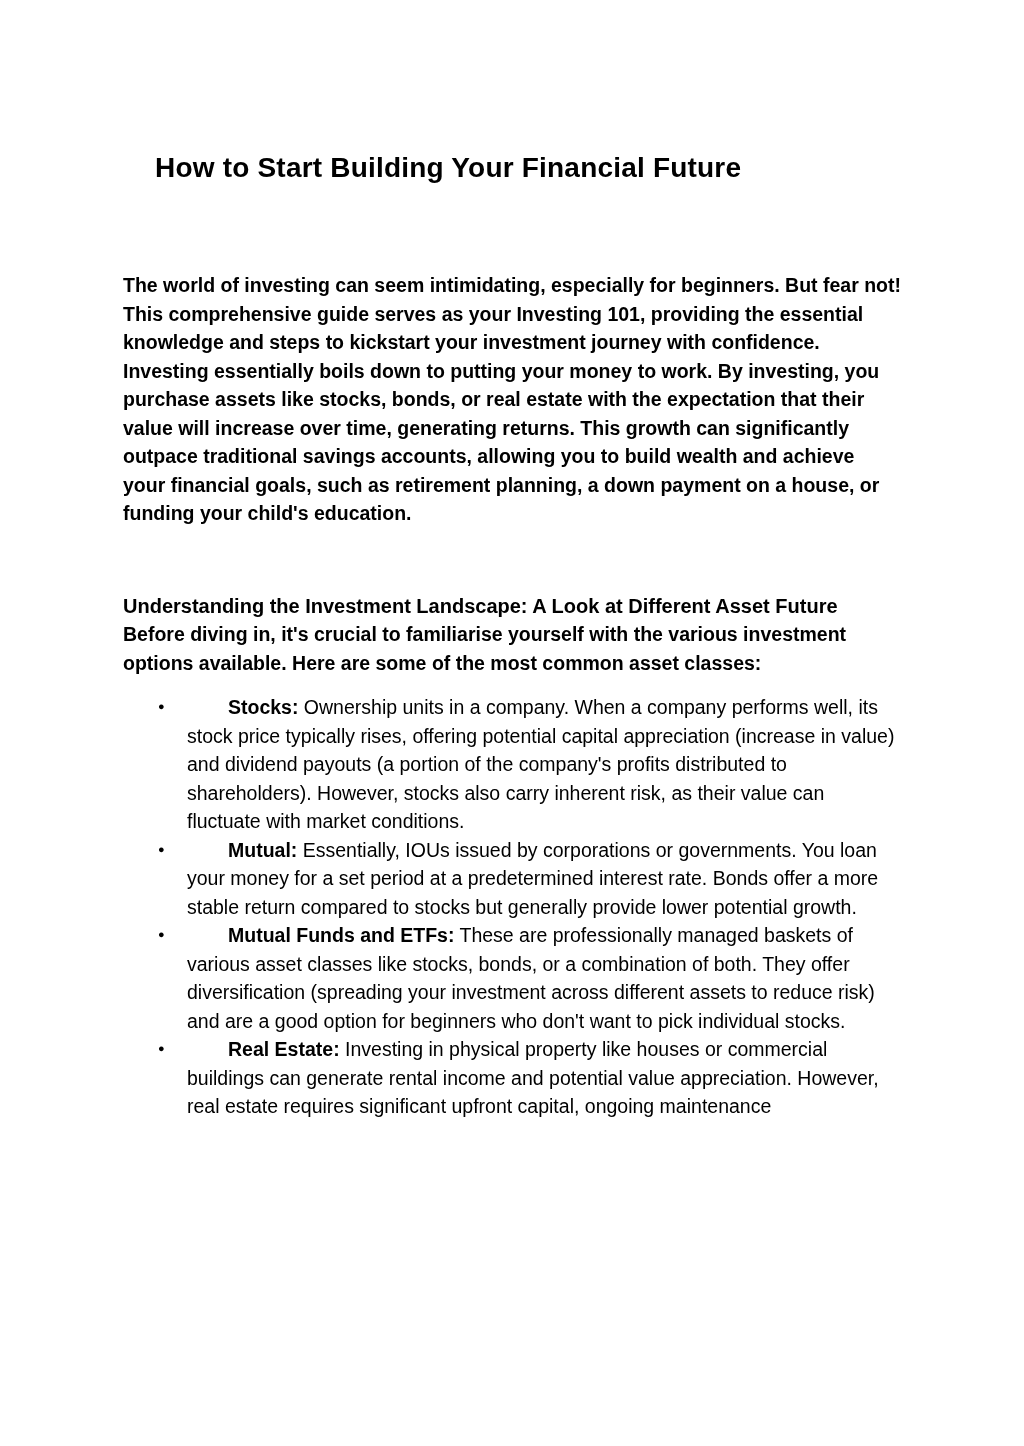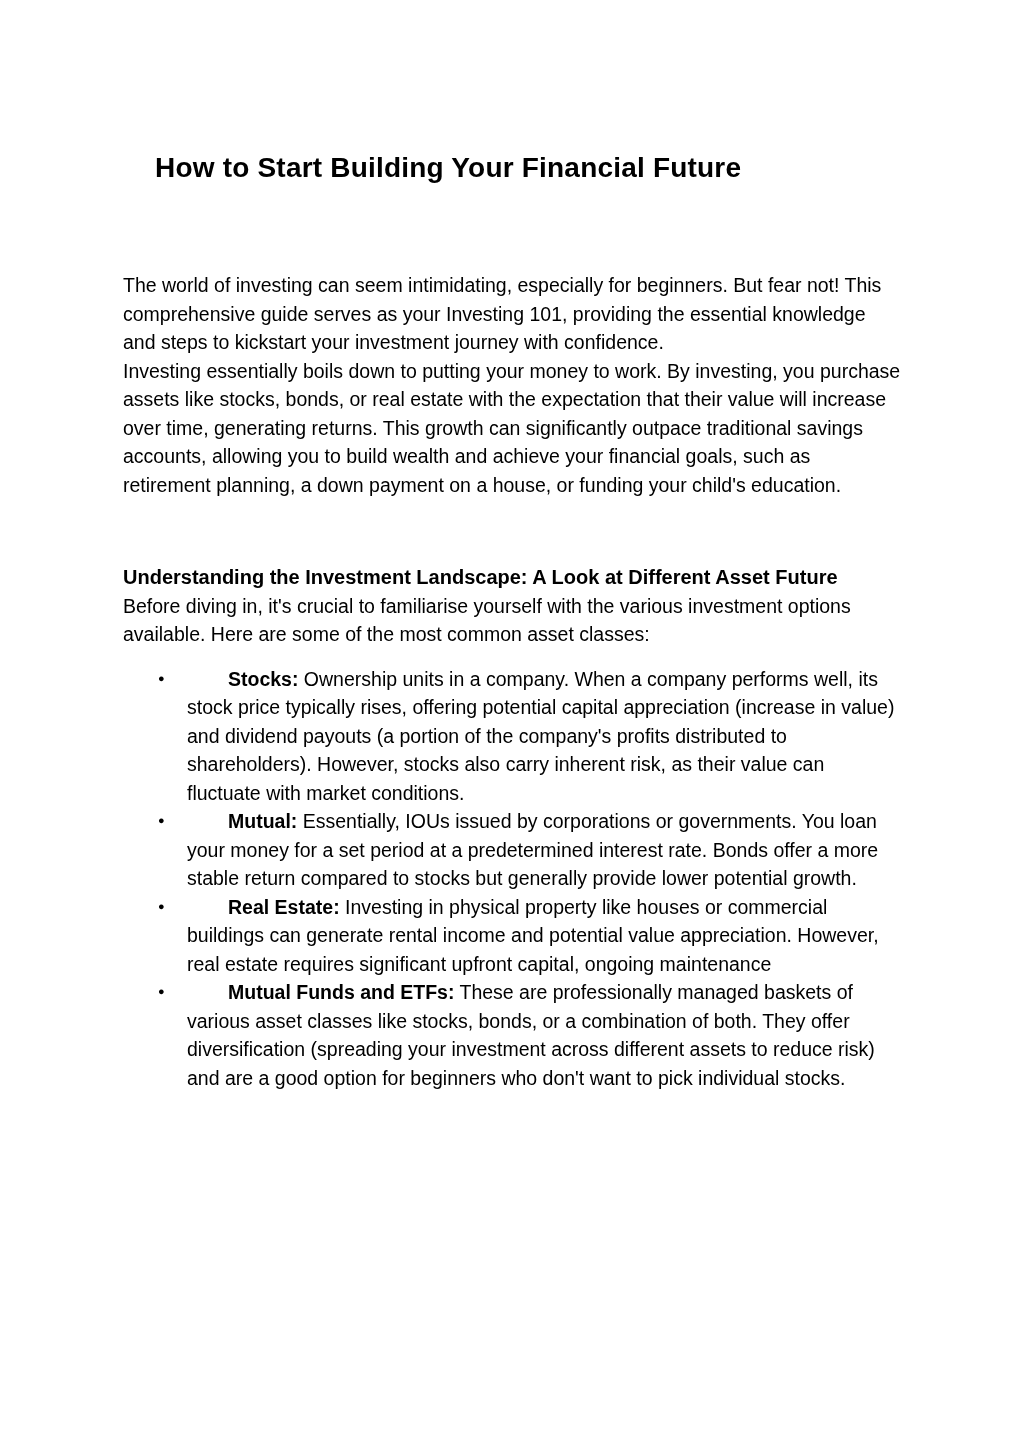--- a/index.html
+++ b/index.html
@@ -26,21 +26,21 @@
     padding-left: 32px;
     font-size: 28px;
     line-height: 36px;
     font-weight: 700;
     letter-spacing: 0.2px;
   }
   p.body-text {
     margin: 0;
     font-size: 19.5px;
     line-height: 28.5px;
-    font-weight: 400;
+    font-weight: 700;
   }
   p.intro {
     margin-top: 85px;
   }
   h2.section-heading {
     margin: 64px 0 0 0;
     font-size: 20px;
     line-height: 28.5px;
     font-weight: 700;
   }
@@ -86,20 +86,20 @@
   <p class="body-text">Before diving in, it's crucial to familiarise yourself with the various investment options available. Here are some of the most common asset classes:</p>
 
   <ul class="bullet-list">
     <li class="bullet-item">
       <span class="bold">Stocks:</span><span> Ownership units in a company. When a company performs well, its stock price typically rises, offering potential capital appreciation (increase in value) and dividend payouts (a portion of the company's profits distributed to shareholders). However, stocks also carry inherent risk, as their value can fluctuate with market conditions.</span>
     </li>
     <li class="bullet-item">
       <span class="bold">Mutual:</span><span> Essentially, IOUs issued by corporations or governments. You loan your money for a set period at a predetermined interest rate. Bonds offer a more stable return compared to stocks but generally provide lower potential growth.</span>
     </li>
     <li class="bullet-item">
-      <span class="bold">Real Estate:</span><span> Investing in physical property like houses or commercial buildings can generate rental income and potential value appreciation. However, real estate requires significant upfront capital, ongoing maintenance</span>
+      <span class="bold">Mutual Funds and ETFs:</span><span> These are professionally managed baskets of various asset classes like stocks, bonds, or a combination of both. They offer diversification (spreading your investment across different assets to reduce risk) and are a good option for beginners who don't want to pick individual stocks.</span>
     </li>
     <li class="bullet-item">
-      <span class="bold">Mutual Funds and ETFs:</span><span> These are professionally managed baskets of various asset classes like stocks, bonds, or a combination of both. They offer diversification (spreading your investment across different assets to reduce risk) and are a good option for beginners who don't want to pick individual stocks.</span>
+      <span class="bold">Real Estate:</span><span> Investing in physical property like houses or commercial buildings can generate rental income and potential value appreciation. However, real estate requires significant upfront capital, ongoing maintenance</span>
     </li>
   </ul>
 
 </div>
 
 </body></html>

